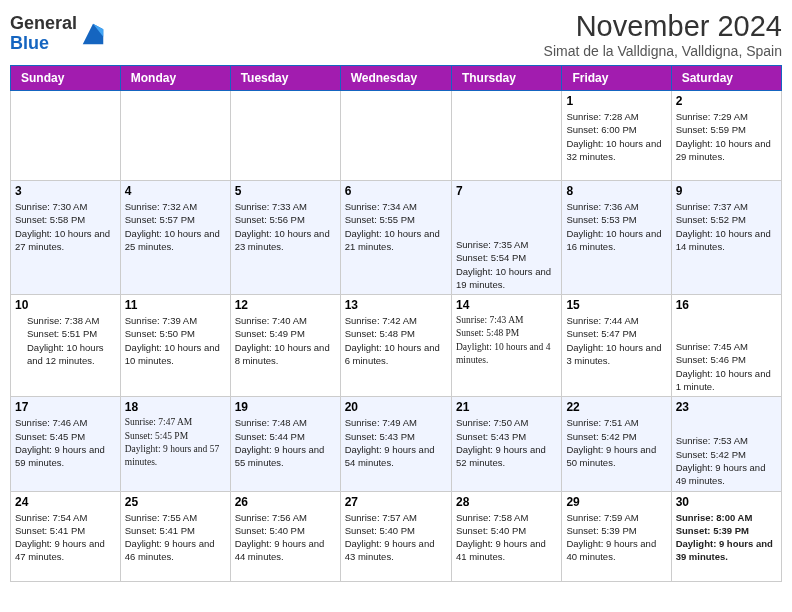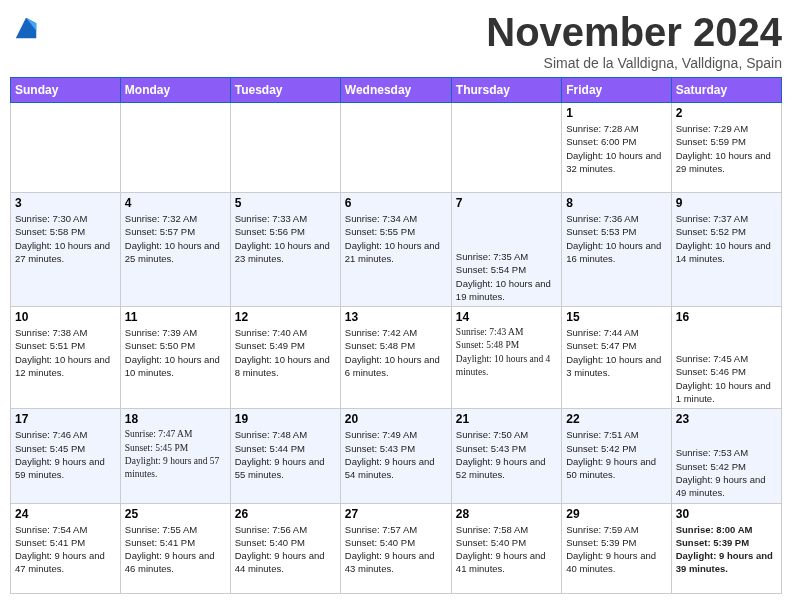--- a/index.html
+++ b/index.html
@@ -30,38 +30,38 @@
     .logo-blue { color: #1565c0; }
     .logo-icon {
       width: 28px;
       height: 28px;
       margin-left: 2px;
     }
     .title-block {
       text-align: right;
     }
     .month-title {
-      font-size: 40px;
+      font-size: 29px;
       color: #333;
-      font-weight: bold;
+      font-weight: normal;
     }
     .location {
       font-size: 14px;
       color: #555;
     }
     table {
       width: 100%;
       border-collapse: collapse;
       font-size: 10.5px;
     }
     thead tr th {
-      background-color: #8b5cf6;
+      background-color: #a21caf;
       color: #fff;
       text-align: left;
-      padding: 5px 4px;
+      padding: 5px 10px;
       font-size: 12px;
       font-weight: bold;
       border: 1px solid #1565c0;
     }
     tbody tr td {
       border: 1px solid #ccc;
       vertical-align: top;
       padding: 3px 4px;
       width: 113px;
       min-height: 80px;
@@ -88,20 +88,24 @@
       background: #fff !important;
     }
   </style>
 </head>
 <body>
 
 <div class="header">
   <div class="logo">
     <div>
       <div style="display:flex;align-items:center;">
+        <div class="logo-text">
+          <span class="logo-general">General</span><br>
+          <span class="logo-blue">Blue</span>
+        </div>
         <svg class="logo-icon" viewBox="0 0 30 30">
           <polygon points="4,26 26,26 26,10 15,4" fill="#1565c0"></polygon>
           <polygon points="15,4 26,10 26,18" fill="#42a5f5"></polygon>
         </svg>
       </div>
     </div>
   </div>
   <div class="title-block">
     <div class="month-title">November 2024</div>
     <div class="location">Simat de la Valldigna, Valldigna, Spain</div>
@@ -180,21 +184,21 @@
         <td>
           <span class="day-number">9</span>
           <div class="day-info" style="white-space: pre-line;">Sunrise: 7:37 AM
 Sunset: 5:52 PM
 Daylight: 10 hours and 14 minutes.</div>
         </td>
       </tr>
       <tr>
         <td>
           <span class="day-number">10</span>
-          <div class="day-info" style="white-space: pre-line;">Sunrise: 7:38 AM
+          <div class="day-info" style="white-space: pre-line; margin-left: 12px;">Sunrise: 7:38 AM
 Sunset: 5:51 PM
 Daylight: 10 hours and 12 minutes.</div>
         </td>
         <td>
           <span class="day-number">11</span>
           <div class="day-info" style="white-space: pre-line;">Sunrise: 7:39 AM
 Sunset: 5:50 PM
 Daylight: 10 hours and 10 minutes.</div>
         </td>
         <td>

